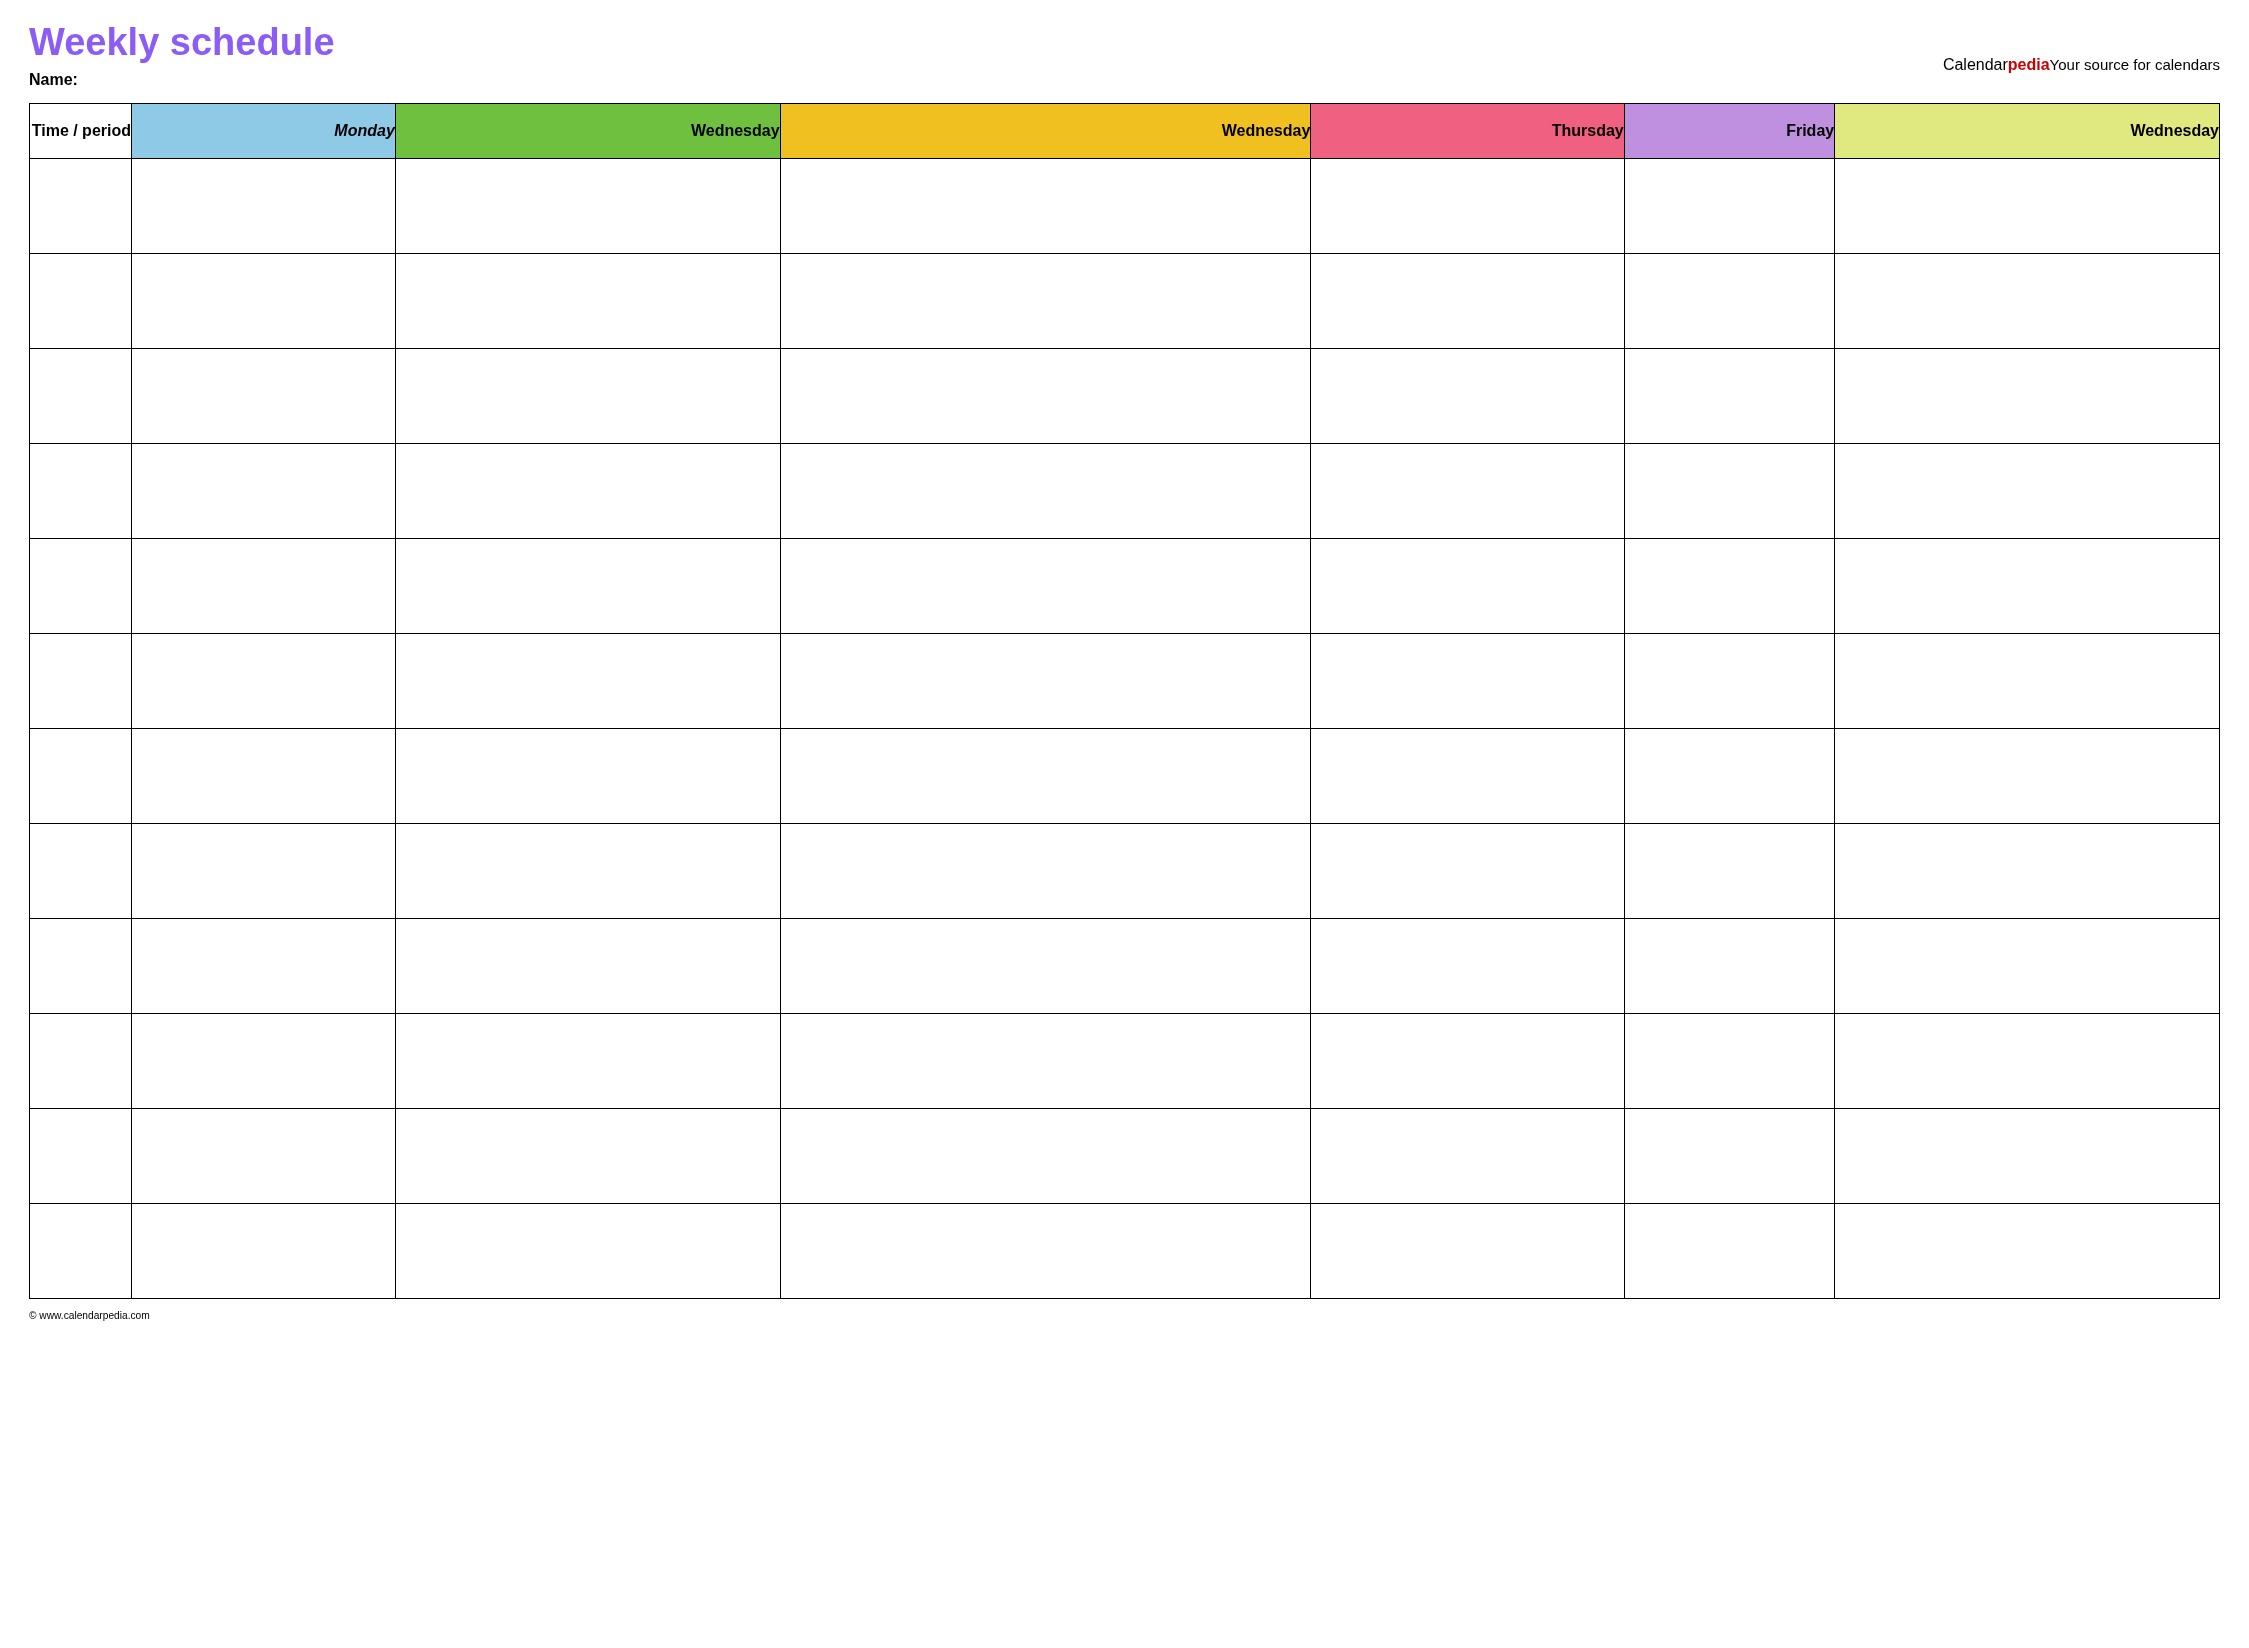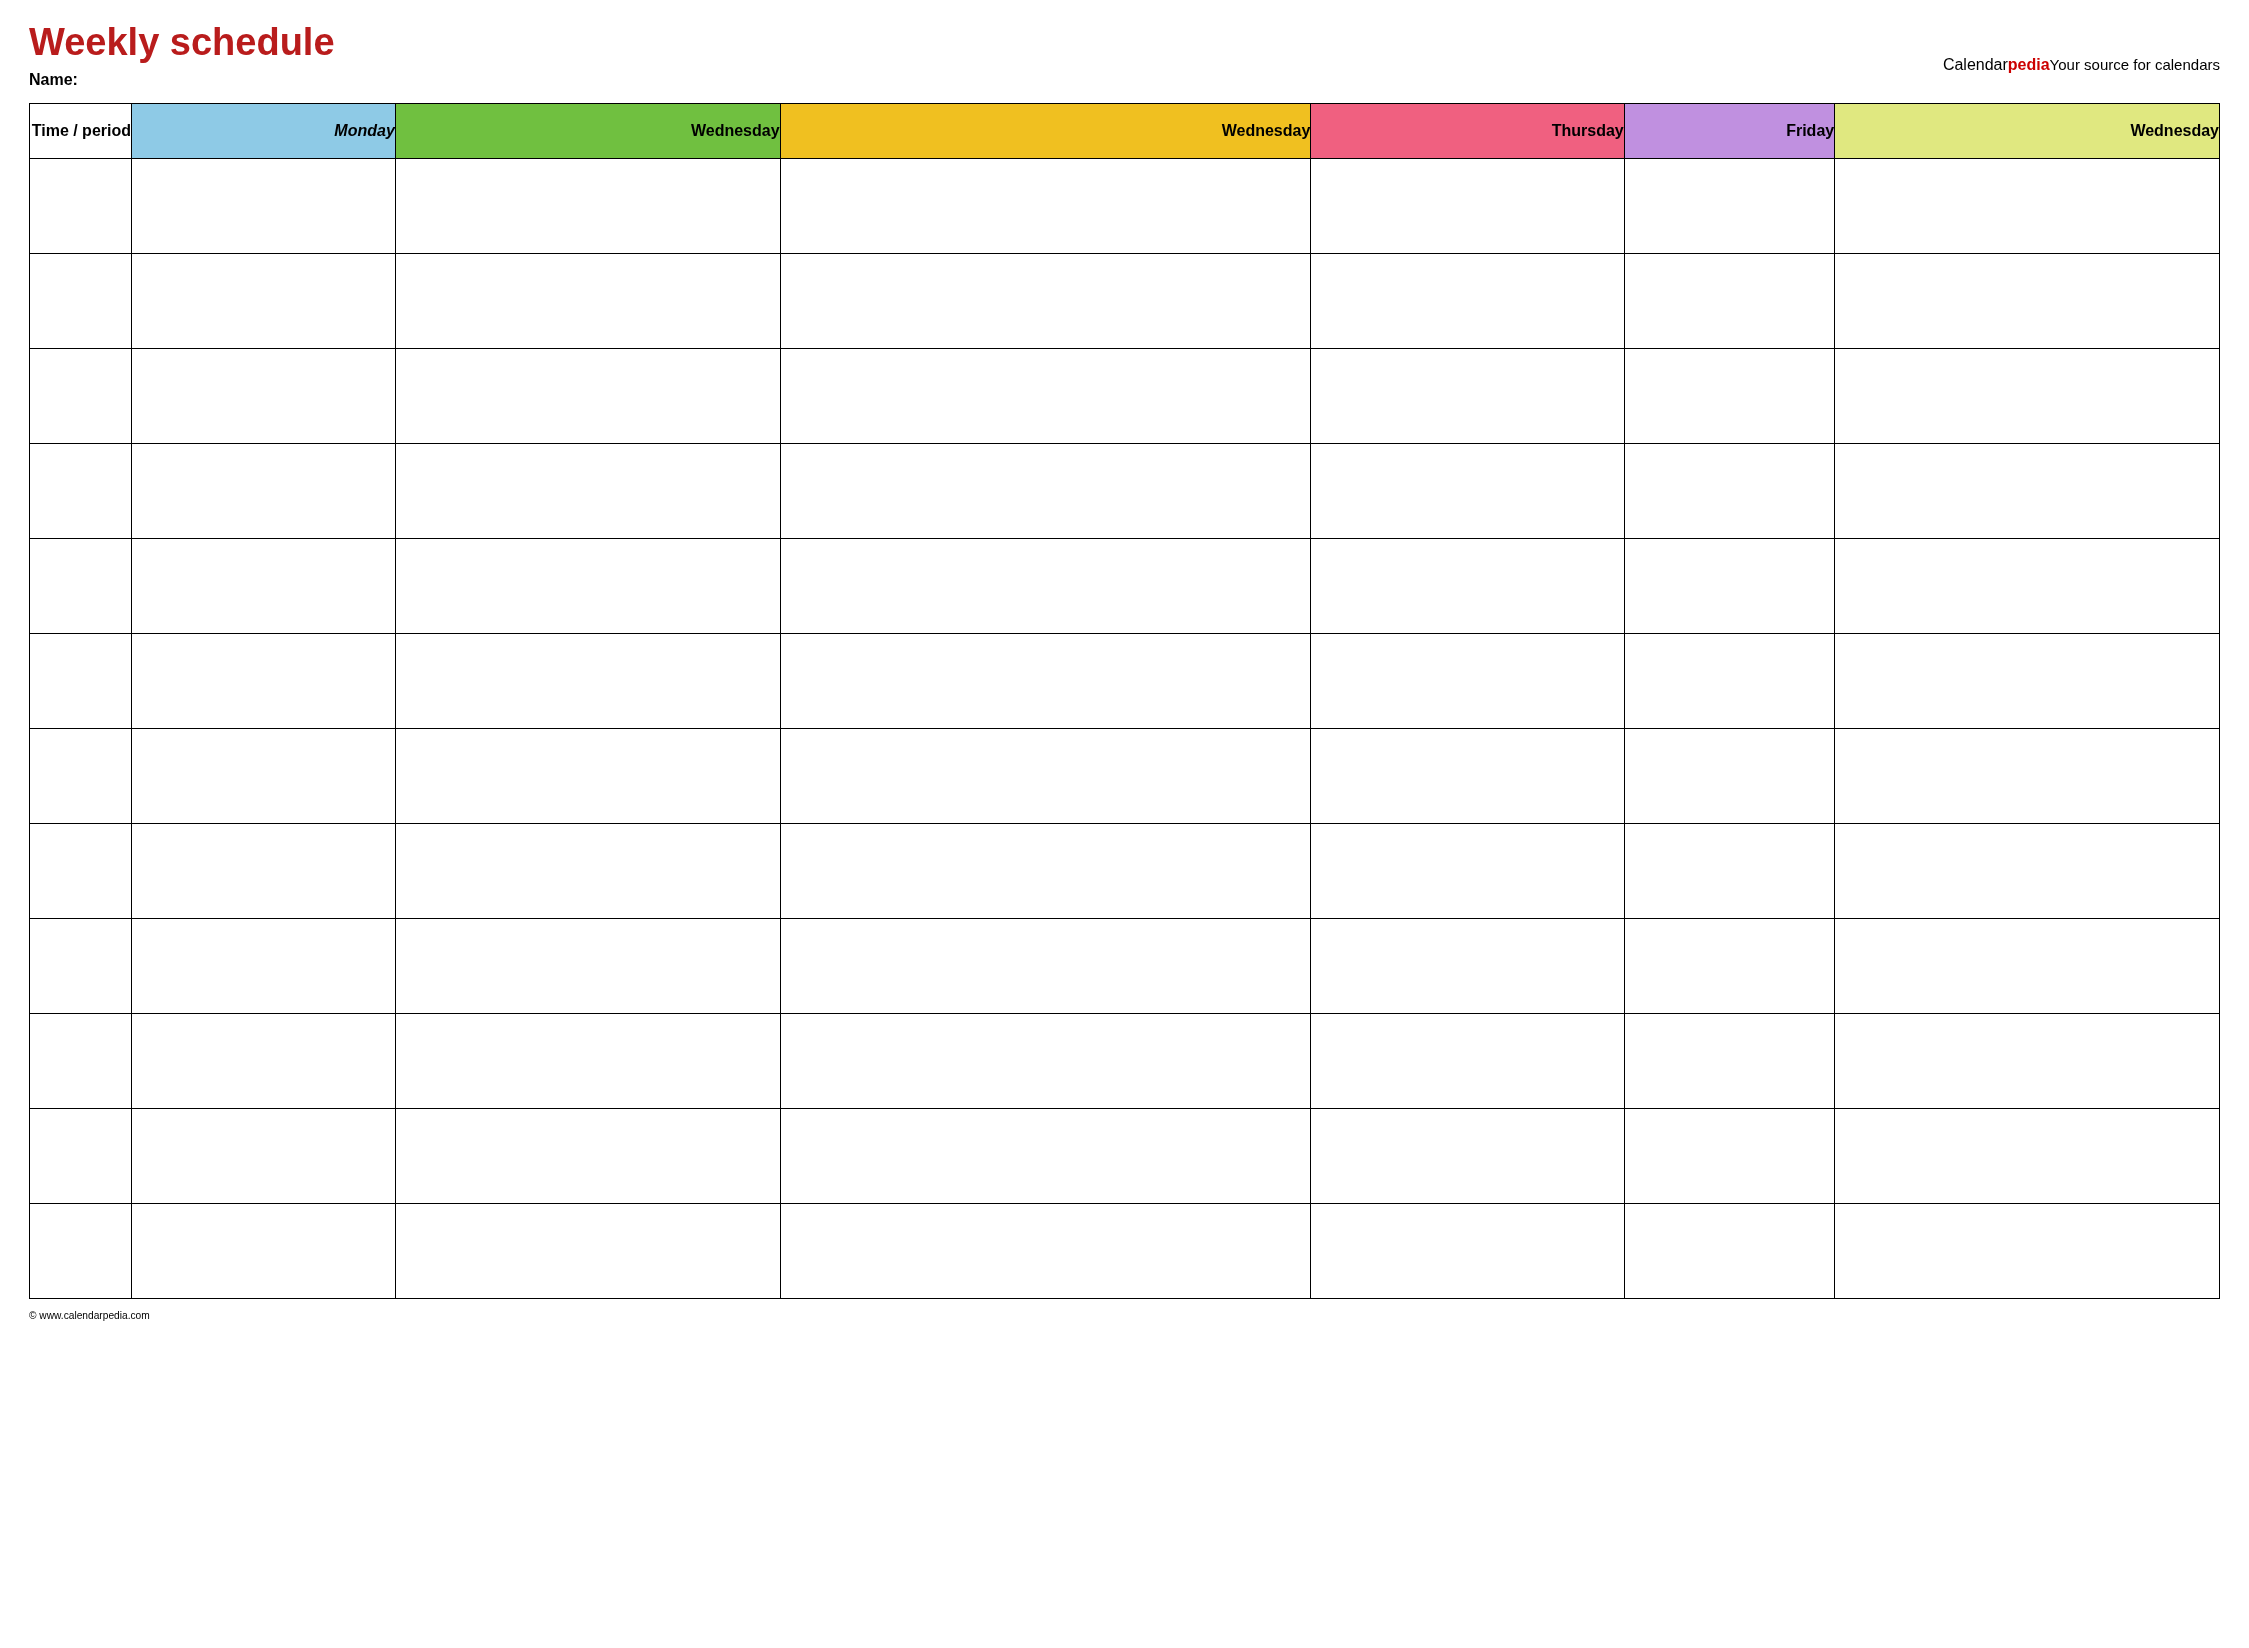--- a/index.html
+++ b/index.html
@@ -22,21 +22,21 @@
     }
 
     .title-section {
       display: flex;
       flex-direction: column;
     }
 
     .main-title {
       font-size: 38px;
       font-weight: bold;
-      color: #b91c1c;
+      color: #8b5cf6;
       line-height: 1.1;
     }
 
     .name-label {
       font-size: 16px;
       font-weight: bold;
       color: #000000;
       margin-top: 7px;
     }
 

